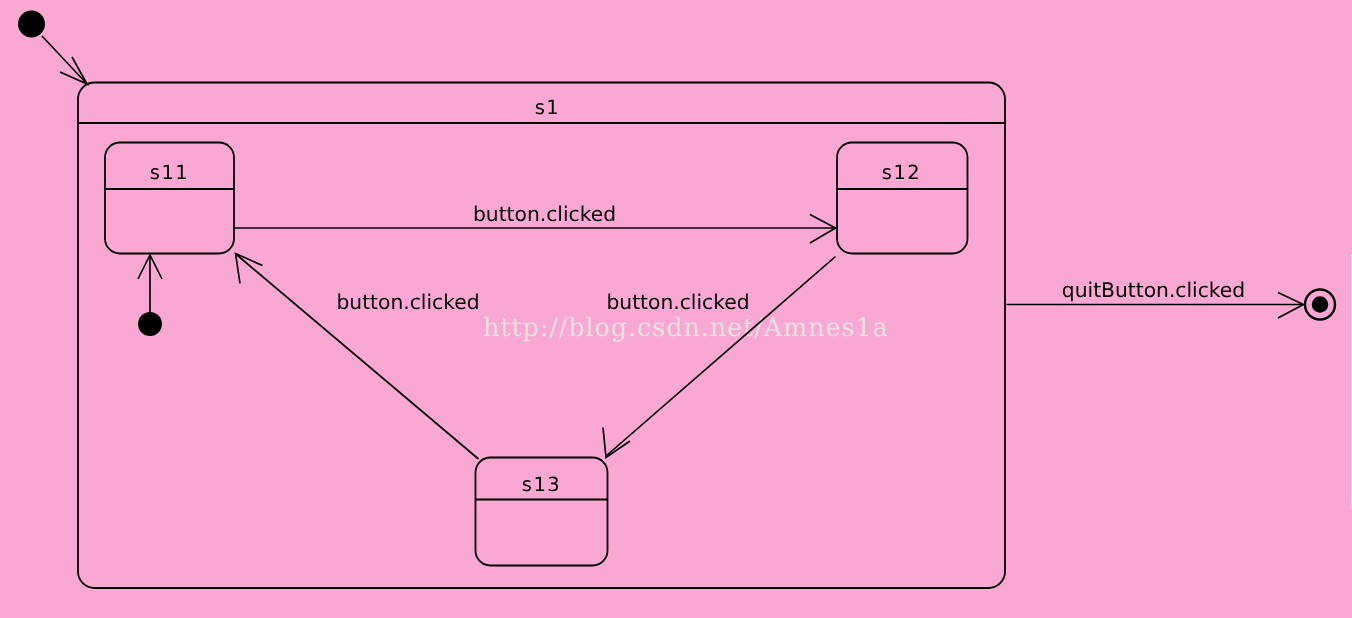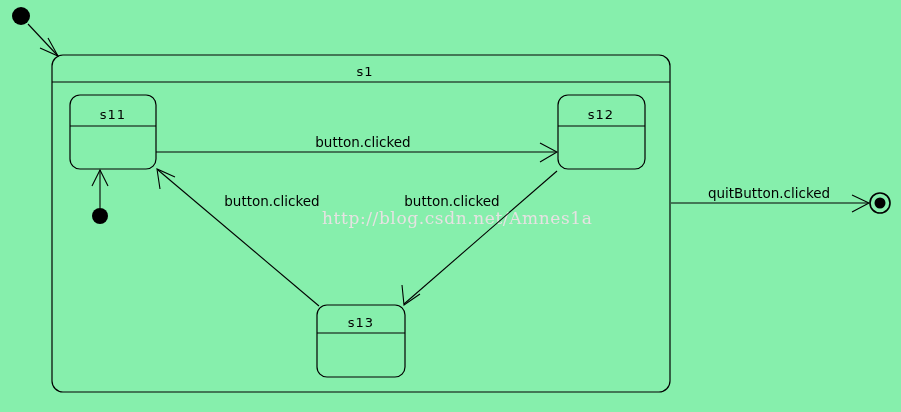--- a/index.html
+++ b/index.html
@@ -8,21 +8,21 @@
     padding: 0;
     background: #ffffff;
   }
   body {
     font-family: "DejaVu Sans", sans-serif;
   }
   #diagram-root {
     position: relative;
     width: 901px;
     height: 412px;
-    background: #86efac;
+    background: #f9a8d4;
     overflow: hidden;
   }
   #diagram-svg {
     position: absolute;
     left: 0;
     top: 0;
     width: 901px;
     height: 412px;
     display: block;
   }

